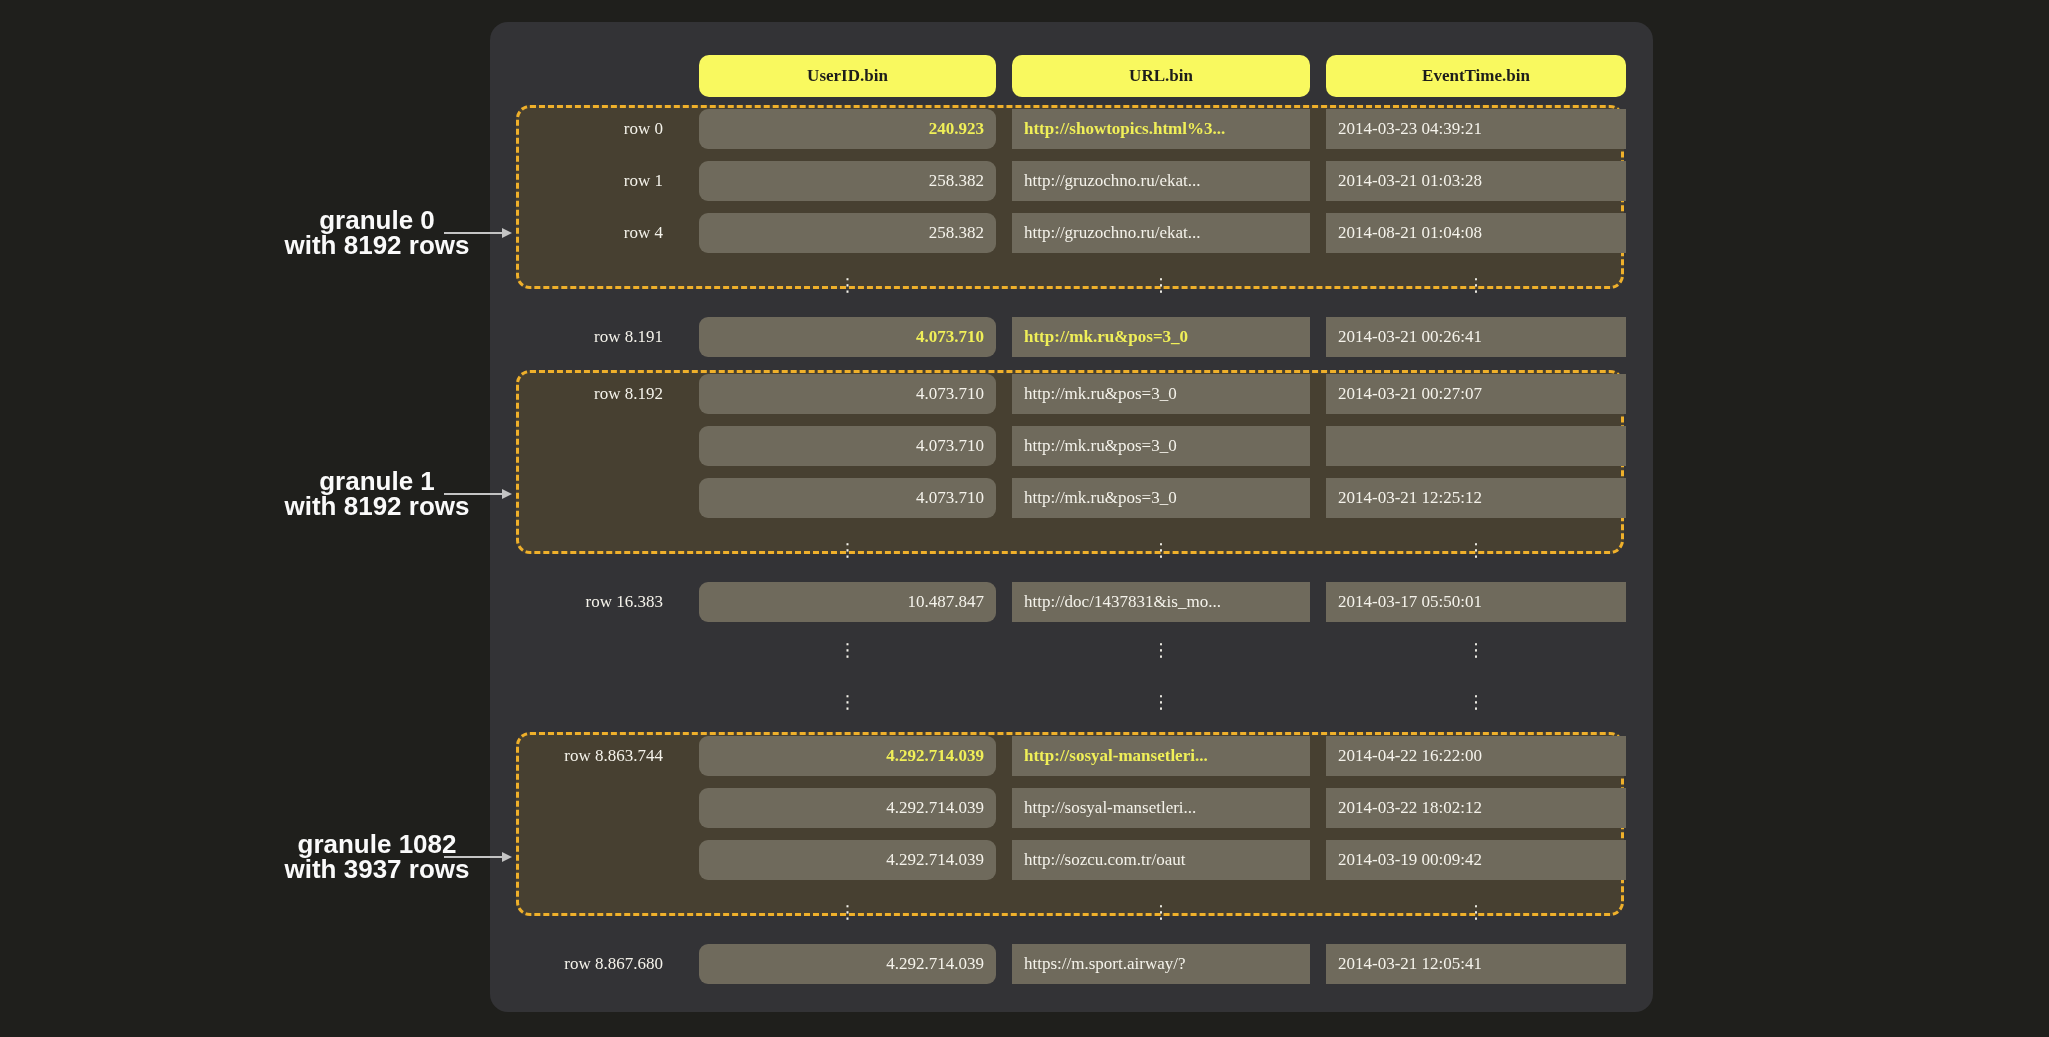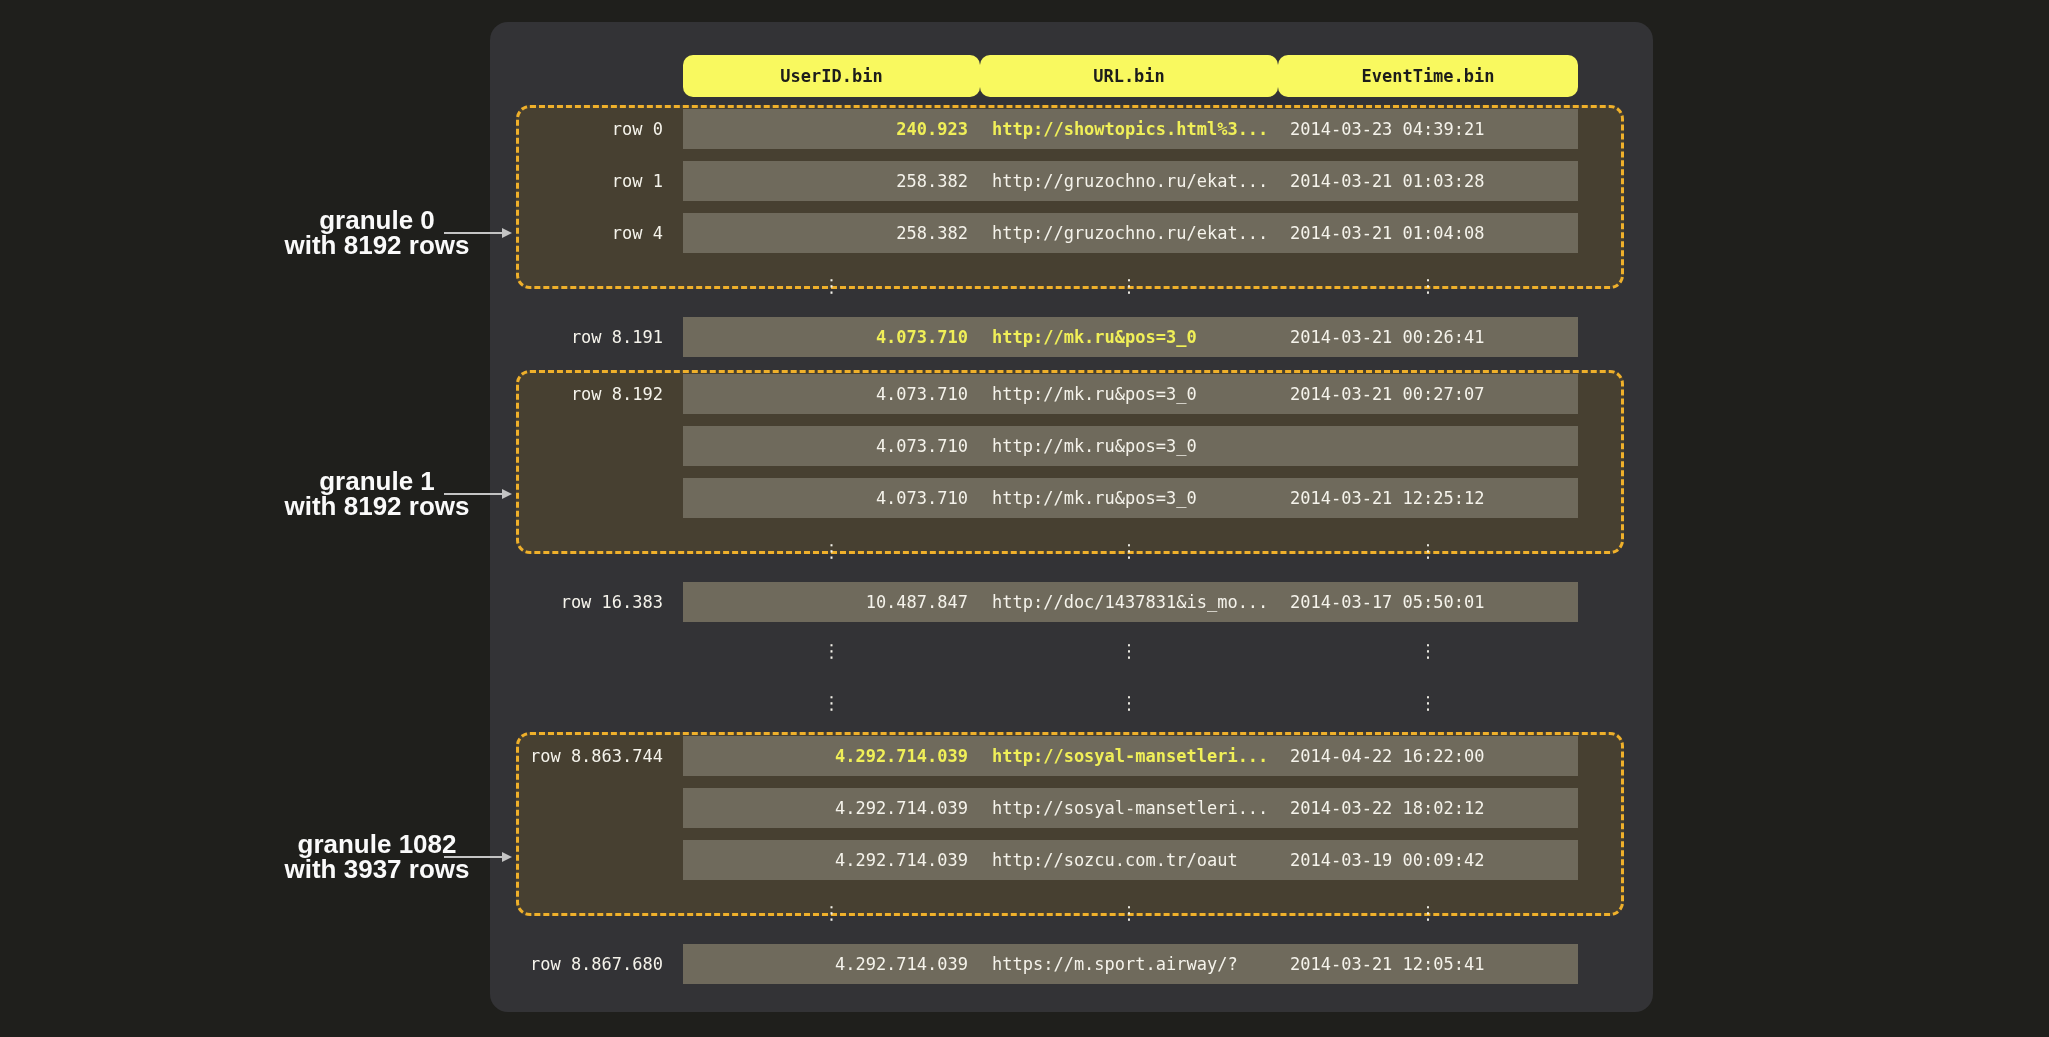--- a/index.html
+++ b/index.html
@@ -21,21 +21,22 @@
     top: 22px;
     width: 1163px;
     height: 990px;
     background: var(--panel, #333336);
     border-radius: 18px;
   }
   
   .cols {
     display: grid;
     grid-template-columns: 164px 297px 298px 300px;
-    column-gap: 0;
+    column-gap: 16px;
+    font-family: Liberation Serif, serif;
   }
   .header-row {
     position: absolute;
     left: 519px;
     top: 55px;
     width: 1083px;
   }
   .header-cell {
     height: 42px;
     background: var(--header_fill, #F9F95F);
@@ -80,21 +81,21 @@
   .cell {
     background: var(--cell_fill, #6F6A5C);
     display: flex;
     align-items: center;
     font-size: 17px;
     color: var(--cell_text, #F5F3EB);
     white-space: nowrap;
     overflow: hidden;
     box-sizing: border-box;
   }
-  .cell.num { justify-content: flex-end; padding-right: 12px; }
+  .cell.num { justify-content: flex-end; padding-right: 12px; border-radius: 9px; }
   .cell.txt { padding-left: 12px; }
   .cell.hl  { color: var(--highlight_text, #F0EF58); font-weight: 700; }
   .ecell {
     display: flex;
     align-items: center;
     justify-content: center;
     color: var(--cell_text, #F5F3EB);
     font-size: 18px;
     letter-spacing: 0;
     background: transparent;
@@ -168,21 +169,21 @@
       <div class="trow cols">
         <div class="rlabel">row 1</div>
         <div class="cell num">258.382</div>
         <div class="cell txt">http://gruzochno.ru/ekat...</div>
         <div class="cell txt">2014-03-21 01:03:28</div>
       </div>
       <div class="trow cols">
         <div class="rlabel">row 4</div>
         <div class="cell num">258.382</div>
         <div class="cell txt">http://gruzochno.ru/ekat...</div>
-        <div class="cell txt">2014-03-21 01:04:08</div>
+        <div class="cell txt">2014-08-21 01:04:08</div>
       </div>
       <div class="trow cols">
         <div class="rlabel"></div>
         <div class="ecell">⋮</div>
         <div class="ecell">⋮</div>
         <div class="ecell">⋮</div>
       </div>
       <div class="trow cols">
         <div class="rlabel">row 8.191</div>
         <div class="cell num hl">4.073.710</div>

